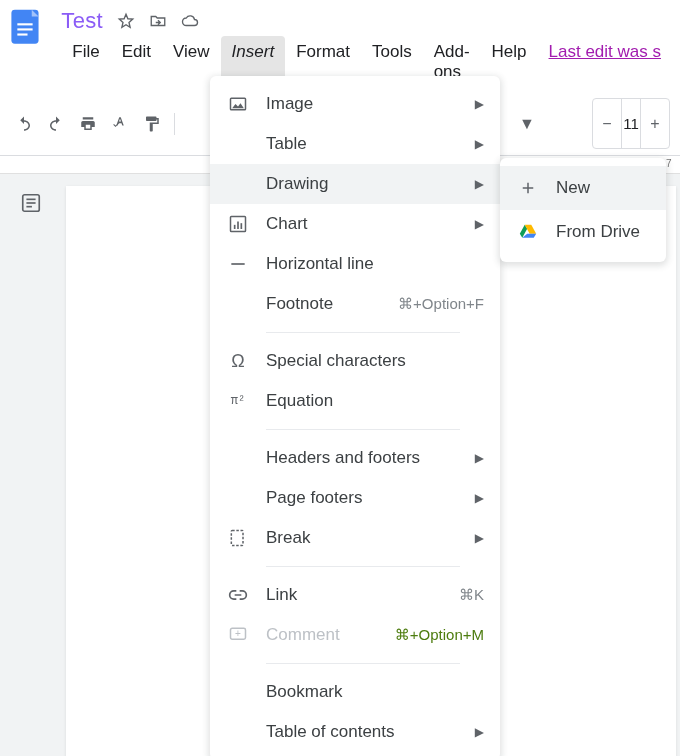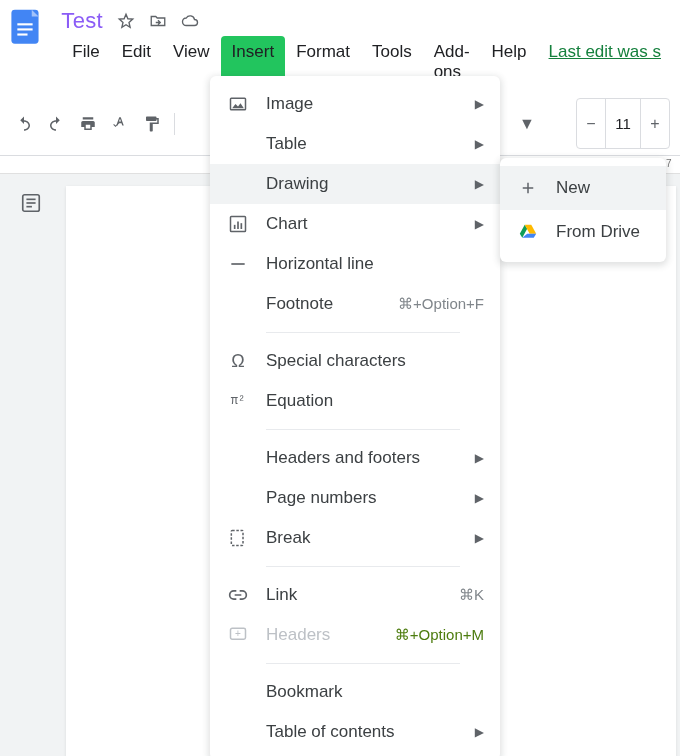--- a/index.html
+++ b/index.html
@@ -8,29 +8,29 @@
     .header { display: flex; align-items: flex-start; padding: 8px 8px 0 8px; }
     .doc-icon { width: 44px; height: 44px; margin-right: 16px; }
     .title-area { flex: 1; }
     .title-row { display: flex; align-items: center; gap: 14px; margin-bottom: 2px; }
     .doc-title { font-size: 22px; color: #8b5cf6; letter-spacing: 0.3px; }
     .title-icons { display: flex; gap: 14px; }
     .title-icon { width: 18px; height: 18px; display:flex; align-items:center; justify-content:center; }
     
     .menubar { display: flex; gap: 0; }
     .menu-item { padding: 6px 11px; font-size: 17px; color: #202124; border-radius: 4px; cursor: pointer; }
-    .menu-item.selected { background: #22c55e; }
-    .last-edit { padding: 6px 11px; font-size: 17px; color: #15803d; text-decoration: underline; white-space: nowrap; }
+    .menu-item.selected { background: #e5e5e5; font-style: italic; }
+    .last-edit { padding: 6px 11px; font-size: 17px; color: #a21caf; text-decoration: underline; white-space: nowrap; }
     
     .toolbar { display: flex; align-items: center; padding: 6px 10px; border-bottom: 1px solid #dadce0; gap: 4px; margin-top: 4px;}
     .tool-btn { width: 28px; height: 28px; display: flex; align-items: center; justify-content: center; color: #5f6368; cursor: pointer; }
     .tool-sep { width: 1px; height: 22px; background: #dadce0; margin: 0 4px; }
     .font-size-group { display: flex; align-items: center; border: 1px solid #dadce0; border-radius: 4px; margin-left: auto;}
     .font-size-btn { width: 28px; height: 28px; display:flex; align-items:center; justify-content:center; color:#5f6368; cursor:pointer;}
-    .font-size-val { width: 36px; text-align: center; font-size: 15px; border-left: 1px solid #dadce0; border-right: 1px solid #dadce0; padding: 16px 0; }
+    .font-size-val { width: 20px; text-align: center; font-size: 15px; border-left: 1px solid #dadce0; border-right: 1px solid #dadce0; padding: 16px 0; }
     .dropdown-arrow { width: 28px; height: 28px; display:flex; align-items:center; justify-content:center; color:#5f6368; margin-right: 6px;}
     
     .ruler { height: 18px; background: #fff; position: relative; border-bottom: 1px solid #e0e0e0; font-size: 10px; color: #757575; }
     .ruler .tick { position: absolute; top: 2px; }
     
     .canvas { background: #f1f3f4; height: 700px; padding: 12px 0 0 14px; display:flex; }
     .outline-btn { width: 34px; height: 34px; display:flex; align-items:center; justify-content:center; color:#5f6368; border-radius: 4px; cursor:pointer; }
     .page { background: #fff; margin-left: 18px; width: 610px; height: 100%; box-shadow: 0 1px 3px rgba(0,0,0,0.1); }
     
     .dropdown { position: absolute; background: #fff; border-radius: 6px; box-shadow: 0 2px 6px 2px rgba(60,64,67,0.15); padding: 8px 0; }
@@ -214,21 +214,21 @@
     <span class="dd-label">Equation</span>
   </div>
   <div class="dd-sep"></div>
   <div class="dd-item">
     <div class="dd-icon"></div>
     <span class="dd-label">Headers and footers</span>
     <span class="dd-arrow">▶</span>
   </div>
   <div class="dd-item">
     <div class="dd-icon"></div>
-    <span class="dd-label">Page numbers</span>
+    <span class="dd-label">Page footers</span>
     <span class="dd-arrow">▶</span>
   </div>
   <div class="dd-item">
     <div class="dd-icon">
         <svg width="20" height="20" viewBox="0 0 24 24">
           <rect x="4" y="3" width="14" height="18" rx="1" fill="none" stroke="#5f6368" stroke-width="1.8" stroke-dasharray="3 2"></rect>
         </svg>
       </div>
     <span class="dd-label">Break</span>
     <span class="dd-arrow">▶</span>
@@ -243,21 +243,21 @@
     <span class="dd-label">Link</span>
     <span class="dd-shortcut">⌘K</span>
   </div>
   <div class="dd-item disabled">
     <div class="dd-icon">
         <svg width="20" height="20" viewBox="0 0 24 24">
           <rect x="3" y="4" width="18" height="13" rx="2" fill="none" stroke="#bdc1c6" stroke-width="1.8"></rect>
           <text x="12" y="14" text-anchor="middle" fill="#bdc1c6" font-size="12">+</text>
         </svg>
       </div>
-    <span class="dd-label">Headers</span>
+    <span class="dd-label">Comment</span>
     <span class="dd-shortcut" style="color:#4d7c0f">⌘+Option+M</span>
   </div>
   <div class="dd-sep"></div>
   <div class="dd-item">
     <div class="dd-icon"></div>
     <span class="dd-label">Bookmark</span>
   </div>
   <div class="dd-item">
     <div class="dd-icon"></div>
     <span class="dd-label">Table of contents</span>

